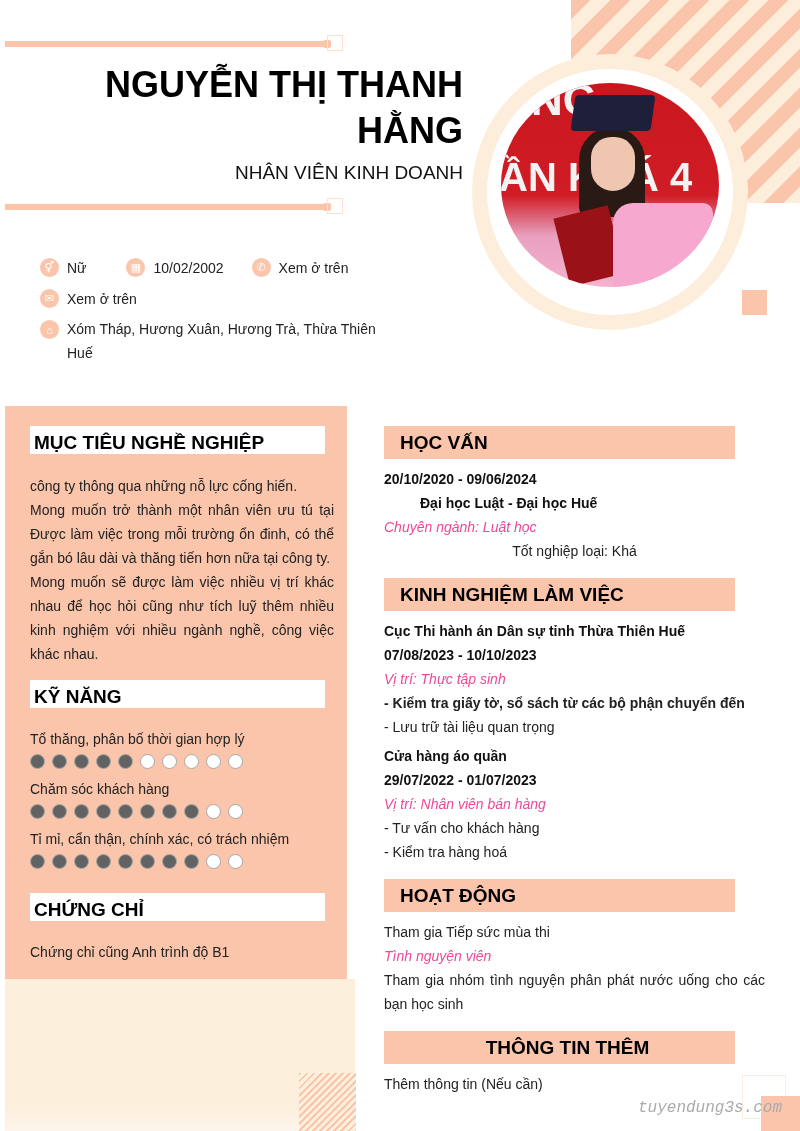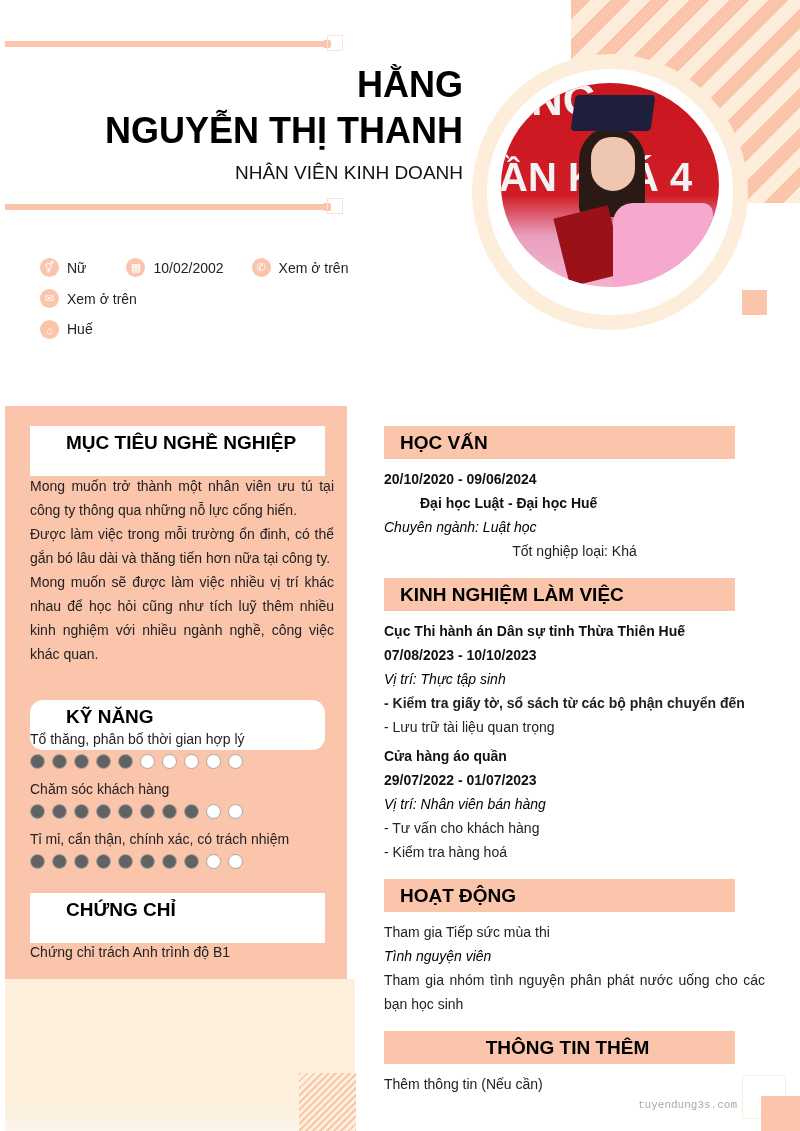--- a/index.html
+++ b/index.html
@@ -42,36 +42,36 @@
 
   .info-row { position: absolute; display: flex; align-items: flex-start; font-size: 14px; color: #222; }
   .icon-circ { width: 19px; height: 19px; border-radius: 50%; background: #fbc5ab; display: inline-flex; align-items: center; justify-content: center; color: #fff; font-size: 11px; margin-right: 8px; flex: none; }
   .info-item { display: flex; align-items: center; margin-right: 28px; }
 
   .left-panel { position: absolute; left: 5px; top: 406px; width: 342px; height: 574px; background: #fac5ab; }
   .left-bottom { position: absolute; left: 5px; top: 979px; width: 350px; height: 152px; background: linear-gradient(180deg, #fcefdc 85%, #fdf5ec 100%); }
   .stripes-bl { position: absolute; left: 299px; top: 1073px; width: 57px; height: 58px;
     background: repeating-linear-gradient(135deg, #fbc5ab 0 2px, #fcefdc 2px 5px); }
 
-  .lhead { position: absolute; left: 30px; width: 295px; height: 50px; background: #fff; padding-left: 36px; font-size: 19px; font-weight: bold; line-height: 33px; color: #000; }
+  .lhead { position: absolute; left: 30px; width: 295px; height: 28px; background: #fff; padding-left: 4px; font-size: 19px; font-weight: bold; line-height: 33px; color: #000; }
   .ltext { position: absolute; left: 30px; width: 304px; font-size: 14px; line-height: 24px; color: #222; text-align: justify; }
   .skill-label { position: absolute; left: 30px; font-size: 14px; color: #222; }
   .dots { position: absolute; left: 30px; display: flex; gap: 7px; }
   .dot { width: 15px; height: 15px; border-radius: 50%; border: 1px solid #a7a7a7; }
   .dot.on { background: #626262; }
   .dot.off { background: #fff; }
 
   .rhead { position: absolute; left: 384px; width: 351px; height: 33px; background: #fac5ab; padding-left: 16px; font-size: 19px; font-weight: bold; line-height: 33px; color: #000; }
   .rline { position: absolute; left: 384px; width: 381px; font-size: 14px; line-height: 24px; color: #222; }
   .rline.b { font-weight: bold; color: #111; }
-  .rline.i { font-style: italic; color: #000000; }
+  .rline.i { font-style: italic; color: #ec4899; }
 
   .br-box { position: absolute; left: 742px; top: 1075px; width: 44px; height: 44px; border: 1px solid #fdeedc; }
   .br-sq { position: absolute; left: 761px; top: 1096px; width: 39px; height: 35px; background: #fac5ab; }
-  .watermark { position: absolute; left: 638px; top: 1099px; font-family: "Liberation Mono", monospace; font-size: 11px; color: #aaa; }
+  .watermark { position: absolute; left: 638px; top: 1099px; font-family: "Liberation Mono", monospace; font-size: 16px; color: #aaa; font-style: italic; }
 </style>
 </head>
 <body>
 
 <div class="stripes-tr"></div>
 <div class="photo-ring"></div>
 <div class="photo-white"></div>
 <div class="photo">
   <span class="txt" style="left:30px;top:-8px;">NG</span>
   <span class="txt" style="left:-2px;top:72px;font-size:40px;white-space:pre;">ẦN K   Á 4</span>
@@ -86,22 +86,22 @@
 <div class="hline" style="top:41px;">
     <span class="cap"></span>
   </div>
 <div class="hline-box" style="left:327px;top:35px;"></div>
 <div class="hline" style="top:204px;">
     <span class="cap"></span>
   </div>
 <div class="hline-box" style="left:327px;top:198px;"></div>
 
 <div class="name">
+  <div>NGUYỄN THỊ THANH</div>
   <div>HẰNG</div>
-  <div>NGUYỄN THỊ THANH</div>
 </div>
 <div class="title">NHÂN VIÊN KINH DOANH</div>
 
 <div class="info-row" style="left:40px;top:258px;">
   <div class="info-item">
     <span class="icon-circ">⚥</span>
     <span>Nữ</span>
   </div>
   <div class="info-item" style="margin-left:12px;">
     <span class="icon-circ">▦</span>
@@ -114,41 +114,42 @@
 </div>
 <div class="info-row" style="left:40px;top:289px;">
   <div class="info-item">
     <span class="icon-circ">✉</span>
     <span>Xem ở trên</span>
   </div>
 </div>
 <div class="info-row" style="left:40px;top:320px;line-height:24px;">
   <span class="icon-circ" style="margin-top:0px;">⌂</span>
   <div style="margin-top:-3px;">
+    <div>Xóm Tháp, Hương Xuân, Hương Trà, Thừa Thiên</div>
     <div>Huế</div>
   </div>
 </div>
 
 <div class="left-panel"></div>
 <div class="left-bottom"></div>
 <div class="stripes-bl"></div>
 
 <div class="lhead" style="top:426px;">MỤC TIÊU NGHỀ NGHIỆP</div>
 <div class="ltext" style="top:474px;">
+  <div>công ty thông qua những nỗ lực cống hiến.</div>
   <div style="text-align-last:justify;">Mong muốn trở thành một nhân viên ưu tú tại</div>
-  <div>công ty thông qua những nỗ lực cống hiến.</div>
   <div style="text-align-last:justify;">Được làm việc trong mỗi trường ổn đinh, có thể</div>
   <div>gắn bó lâu dài và thăng tiến hơn nữa tại công ty.</div>
   <div style="text-align-last:justify;">Mong muốn sẽ được làm việc nhiều vị trí khác</div>
   <div style="text-align-last:justify;">nhau để học hỏi cũng như tích luỹ thêm nhiều</div>
   <div style="text-align-last:justify;">kinh nghiệm với nhiều ngành nghề, công việc</div>
-  <div>khác quan.</div>
-</div>
-
-<div class="lhead" style="top:700px;border-radius:13px;">KỸ NĂNG</div>
+  <div>khác nhau.</div>
+</div>
+
+<div class="lhead" style="top:680px;">KỸ NĂNG</div>
 <div class="skill-label" style="top:731px;">Tổ thăng, phân bố thời gian hợp lý</div>
 <div class="dots" style="top:754px;">
     <span class="dot on"></span>
     <span class="dot on"></span>
     <span class="dot on"></span>
     <span class="dot on"></span>
     <span class="dot on"></span>
     <span class="dot off"></span>
     <span class="dot off"></span>
     <span class="dot off"></span>
@@ -176,21 +177,21 @@
     <span class="dot on"></span>
     <span class="dot on"></span>
     <span class="dot on"></span>
     <span class="dot on"></span>
     <span class="dot on"></span>
     <span class="dot off"></span>
     <span class="dot off"></span>
   </div>
 
 <div class="lhead" style="top:893px;">CHỨNG CHỈ</div>
-<div class="skill-label" style="top:944px;">Chứng chỉ trách Anh trình độ B1</div>
+<div class="skill-label" style="top:944px;">Chứng chỉ cũng Anh trình độ B1</div>
 
 <div class="rhead" style="top:426px;">HỌC VẤN</div>
 <div class="rline b" style="top:467px;">20/10/2020 - 09/06/2024</div>
 <div class="rline b" style="top:491px;padding-left:36px;">Đại học Luật - Đại học Huế</div>
 <div class="rline i" style="top:515px;">Chuyên ngành: Luật học</div>
 <div class="rline" style="top:539px;text-align:center;">Tốt nghiệp loại: Khá</div>
 
 <div class="rhead" style="top:578px;">KINH NGHIỆM LÀM VIỆC</div>
 <div class="rline b" style="top:619px;">Cục Thi hành án Dân sự tỉnh Thừa Thiên Huế</div>
 <div class="rline b" style="top:643px;">07/08/2023 - 10/10/2023</div>

